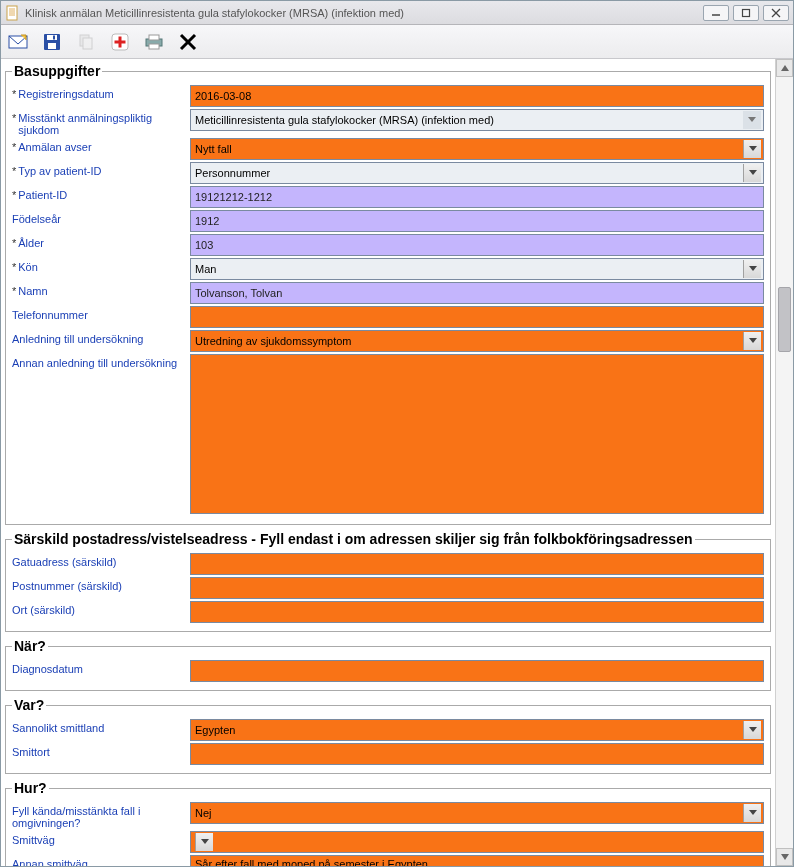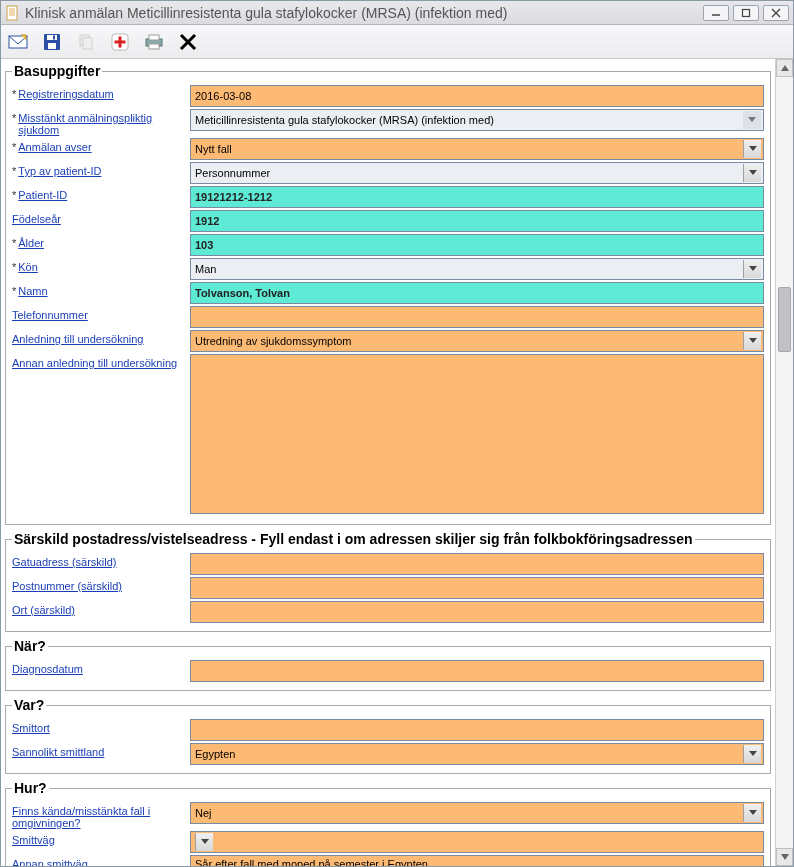--- a/index.html
+++ b/index.html
@@ -2,49 +2,49 @@
 <html><head>
 <meta charset="utf-8">
 <style>
 * { box-sizing: border-box; margin: 0; padding: 0; }
 body { font-family: Tahoma, Arial, sans-serif; font-size: 11px; background: #f0f0f0; overflow: hidden; }
 
 .window { width: 794px; height: 867px; background: #fff; border: 1px solid #8a9aa5; display: flex; flex-direction: column; }
 
 .titlebar { height: 24px; background: linear-gradient(to bottom, #e8e8ec 0%, #dcdce0 100%); display: flex; align-items: center; padding: 0 4px; border-bottom: 1px solid #b5b5b9; }
 .titlebar .doc-icon { width: 16px; height: 16px; margin-right: 4px; }
-.titlebar .title { flex: 1; color: #555; font-size: 14px; }
+.titlebar .title { flex: 1; color: #555; font-size: 11px; }
 .titlebar .wbtns { display: flex; gap: 4px; }
 .wbtn { width: 26px; height: 16px; border: 1px solid #9aa5b0; background: #f5f5f7; border-radius: 2px; display: flex; align-items: center; justify-content: center; cursor: default; }
 
 .toolbar { height: 34px; background: linear-gradient(to bottom, #f7f7f9 0%, #ececee 100%); display: flex; align-items: center; padding: 0 6px; gap: 12px; border-bottom: 1px solid #c8c8cc; }
 .tool { width: 22px; height: 22px; display: flex; align-items: center; justify-content: center; cursor: pointer; }
 
 .content-area { flex: 1; display: flex; overflow: hidden; }
 .form-scroll { flex: 1; overflow-y: auto; padding: 2px 4px 2px 4px; }
 .scrollbar-col { width: 18px; background: #f0f0f0; border-left: 1px solid #d0d0d0; display: flex; flex-direction: column; }
 .scrollbar-col .up, .scrollbar-col .down { height: 18px; background: #e8e8e8; border: 1px solid #c0c0c0; display: flex; align-items: center; justify-content: center; }
 .scrollbar-col .track { flex: 1; background: #f4f4f4; position: relative; }
 .scrollbar-col .thumb { position: absolute; top: 210px; left: 2px; right: 2px; height: 65px; background: #c2c2c6; border: 1px solid #a5a5aa; border-radius: 2px; }
 
 fieldset { border: 1px solid #aaa; margin: 2px 0 6px 0; padding: 4px 6px 6px 6px; }
 legend { font-weight: bold; font-size: 14px; padding: 0 2px; }
 
 .row { display: flex; align-items: flex-start; margin: 2px 0; min-height: 22px; }
 .label-cell { width: 178px; padding-top: 3px; display: flex; align-items: flex-start; }
 .req { color: #333; margin-right: 2px; }
-.label-link { color: #1a3fb5; text-decoration: underline; cursor: pointer; }
+.label-link { color: #1a3fb5; cursor: pointer; }
 
 .field-cell { flex: 1; }
 
 .text-input, .readonly-input, .select-input, .textarea-input {
   width: 100%; height: 22px; border: 1px solid #7a8aa0; font-family: inherit; font-size: 11px;
-  padding: 2px 4px; background: #fdba74;
+  padding: 2px 4px; background: #f97316;
 }
-.readonly-input { background: #5eead4; color: #222; font-weight: bold; }
+.readonly-input { background: #c4b5fd; color: #222; }
 .select-input { position: relative; display: flex; align-items: center; justify-content: space-between; padding-right: 2px; cursor: pointer; }
 .select-input .sel-text { flex: 1; }
 .select-input .dd-btn { width: 18px; height: 18px; background: linear-gradient(#f0f0f0,#d8d8d8); border-left: 1px solid #a0a0a0; display: flex; align-items: center; justify-content: center; }
 .select-input.ro { background: #ebeff3; }
 .textarea-input { height: 160px; resize: none; }
 </style>
 </head>
 <body>
 
 <div class="window">
@@ -298,46 +298,46 @@
               <span class="label-link">Diagnosdatum</span>
             </div>
           <div class="field-cell"><input class="text-input" value="" style=""></div>
         </div>
       </fieldset>
 
       <fieldset>
         <legend>Var?</legend>
         <div class="row">
           <div class="label-cell">
+              <span class="label-link">Sannolikt smittland</span>
+            </div>
+          <div class="field-cell">
+            <div class="select-input">
+              <span class="sel-text">Egypten</span>
+              <span class="dd-btn">
+                  <svg width="8" height="6">
+                    <polygon points="0,0 8,0 4,5" fill="#444"></polygon>
+                  </svg>
+                </span>
+            </div>
+          </div>
+        </div>
+        <div class="row">
+          <div class="label-cell">
               <span class="label-link">Smittort</span>
             </div>
           <div class="field-cell"><input class="text-input" value="" style=""></div>
-        </div>
-        <div class="row">
-          <div class="label-cell">
-              <span class="label-link">Sannolikt smittland</span>
-            </div>
-          <div class="field-cell">
-            <div class="select-input">
-              <span class="sel-text">Egypten</span>
-              <span class="dd-btn">
-                  <svg width="8" height="6">
-                    <polygon points="0,0 8,0 4,5" fill="#444"></polygon>
-                  </svg>
-                </span>
-            </div>
-          </div>
         </div>
       </fieldset>
 
       <fieldset style="margin-bottom:0;border-bottom:none;">
         <legend>Hur?</legend>
         <div class="row">
           <div class="label-cell">
-              <span class="label-link">Finns kända/misstänkta fall i omgivningen?</span>
+              <span class="label-link">Fyll kända/misstänkta fall i omgivningen?</span>
             </div>
           <div class="field-cell">
             <div class="select-input">
               <span class="sel-text">Nej</span>
               <span class="dd-btn">
                   <svg width="8" height="6">
                     <polygon points="0,0 8,0 4,5" fill="#444"></polygon>
                   </svg>
                 </span>
             </div>

